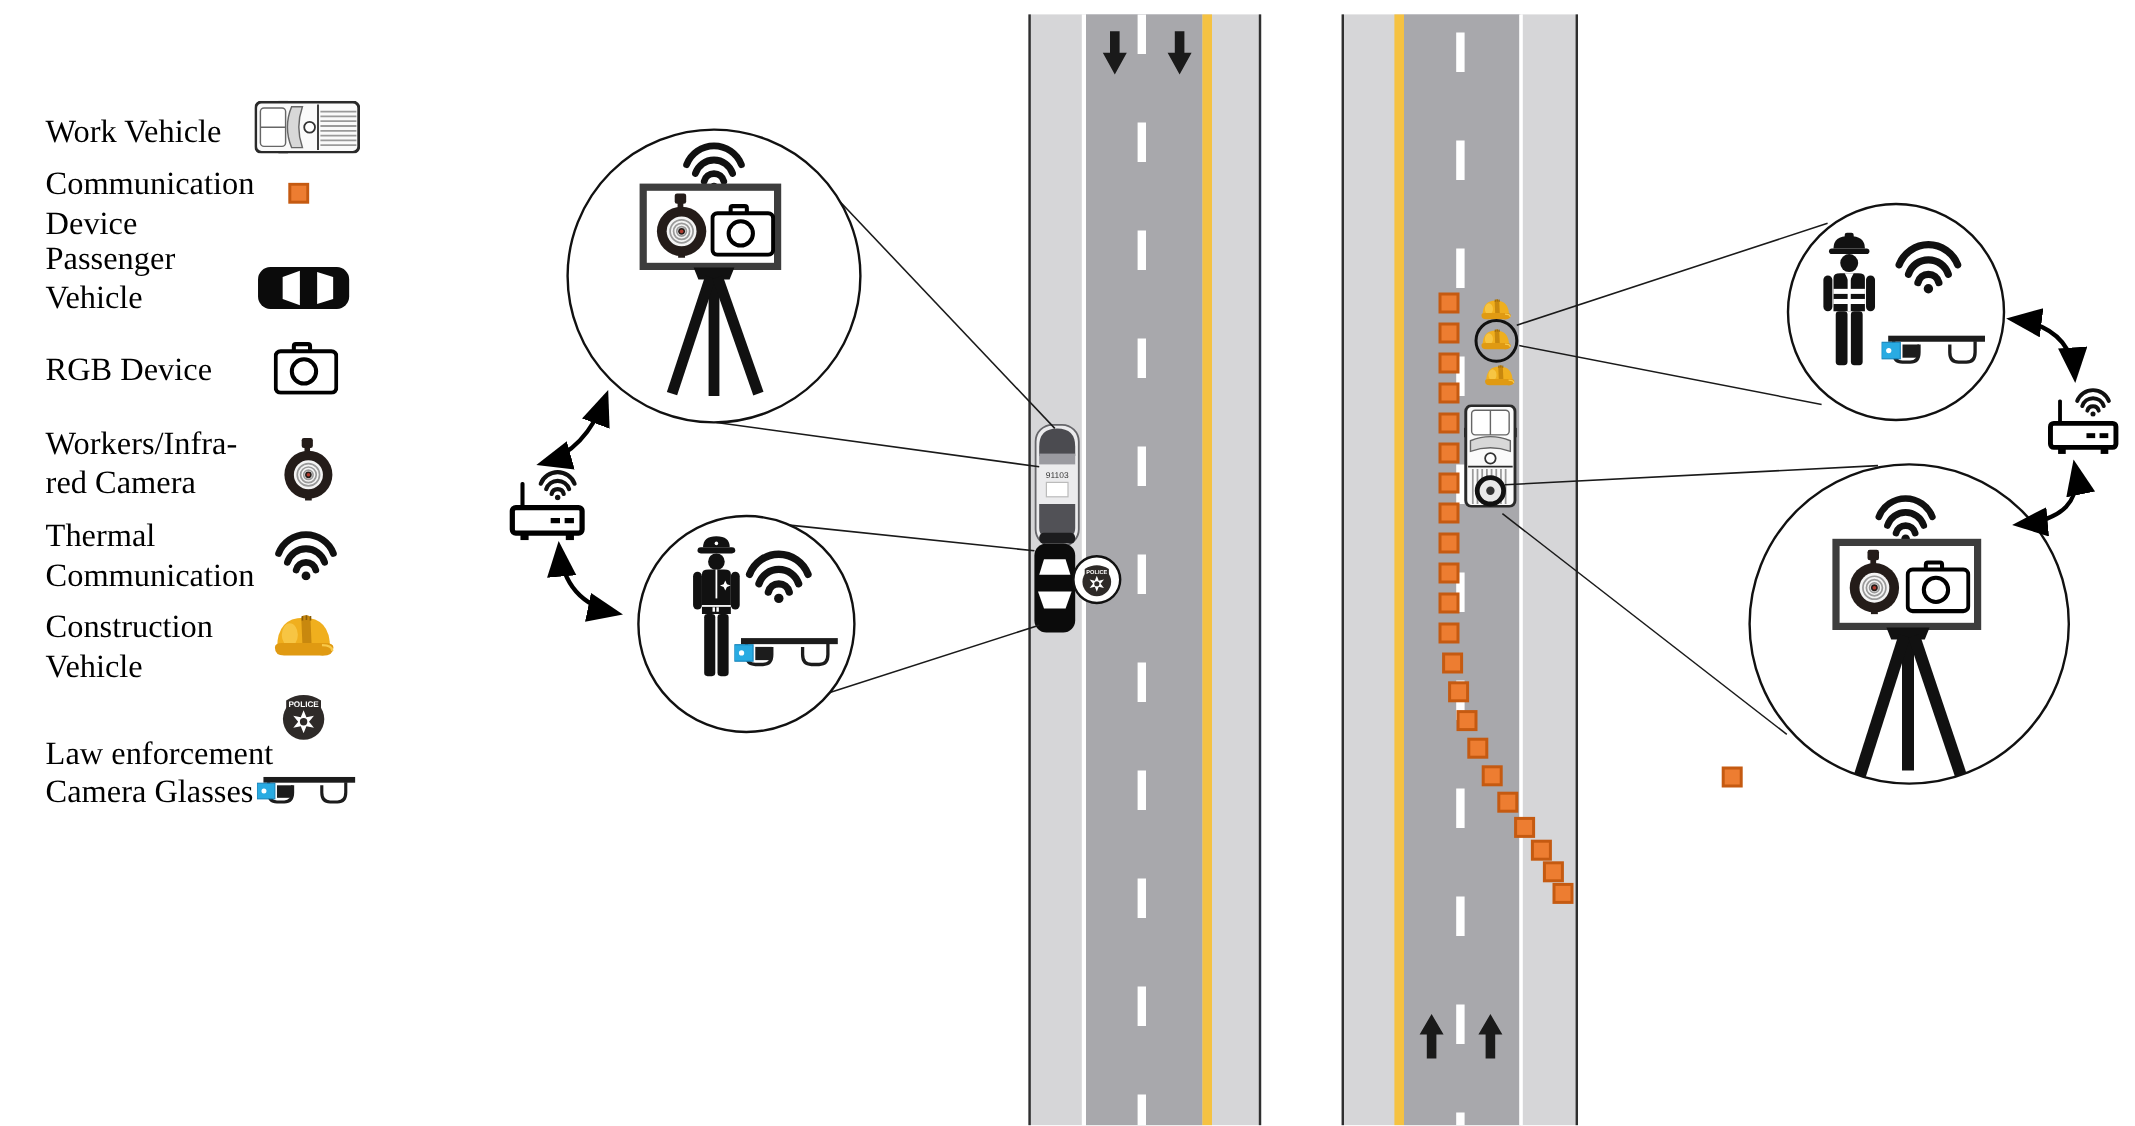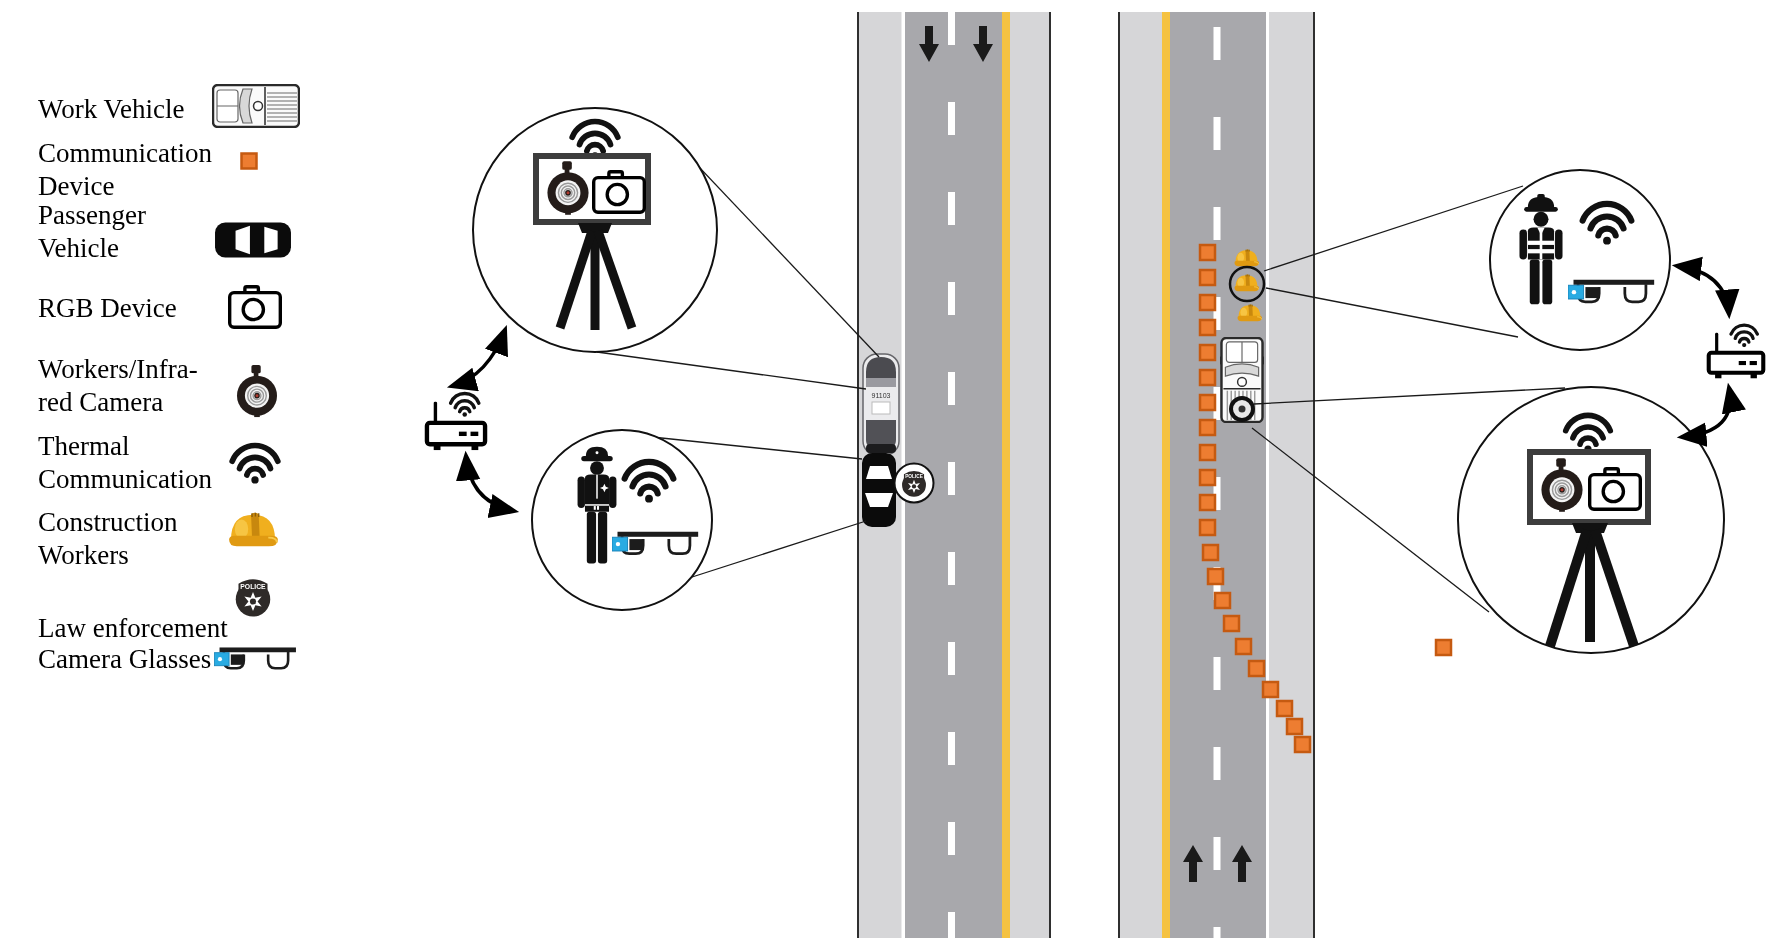--- a/index.html
+++ b/index.html
@@ -153,21 +153,21 @@
   <div class="legend-label" style="top:137px">Communication
 Device</div>
   <div class="legend-label" style="top:199px">Passenger
 Vehicle</div>
   <div class="legend-label" style="top:292px">RGB Device</div>
   <div class="legend-label" style="top:353px">Workers/Infra-
 red Camera</div>
   <div class="legend-label" style="top:430px">Thermal
 Communication</div>
   <div class="legend-label" style="top:506px">Construction
-Workers</div>
+Vehicle</div>
   <div class="legend-label" style="top:612px">Law enforcement</div>
   <div class="legend-label" style="top:643px">Camera Glasses</div>
 
   <svg class="legend-icon" style="left:212px;top:84px" width="88" height="44">
     <g transform="translate(0,44) rotate(-90)">
         <use href="#truck" width="44" height="88"></use>
       </g>
   </svg>
   <svg class="legend-icon" style="left:240px;top:152px" width="18" height="18">
     <rect x="1.5" y="1.5" width="15" height="15" fill="#ED7D31" stroke="#C55A11" stroke-width="2.5"></rect>

